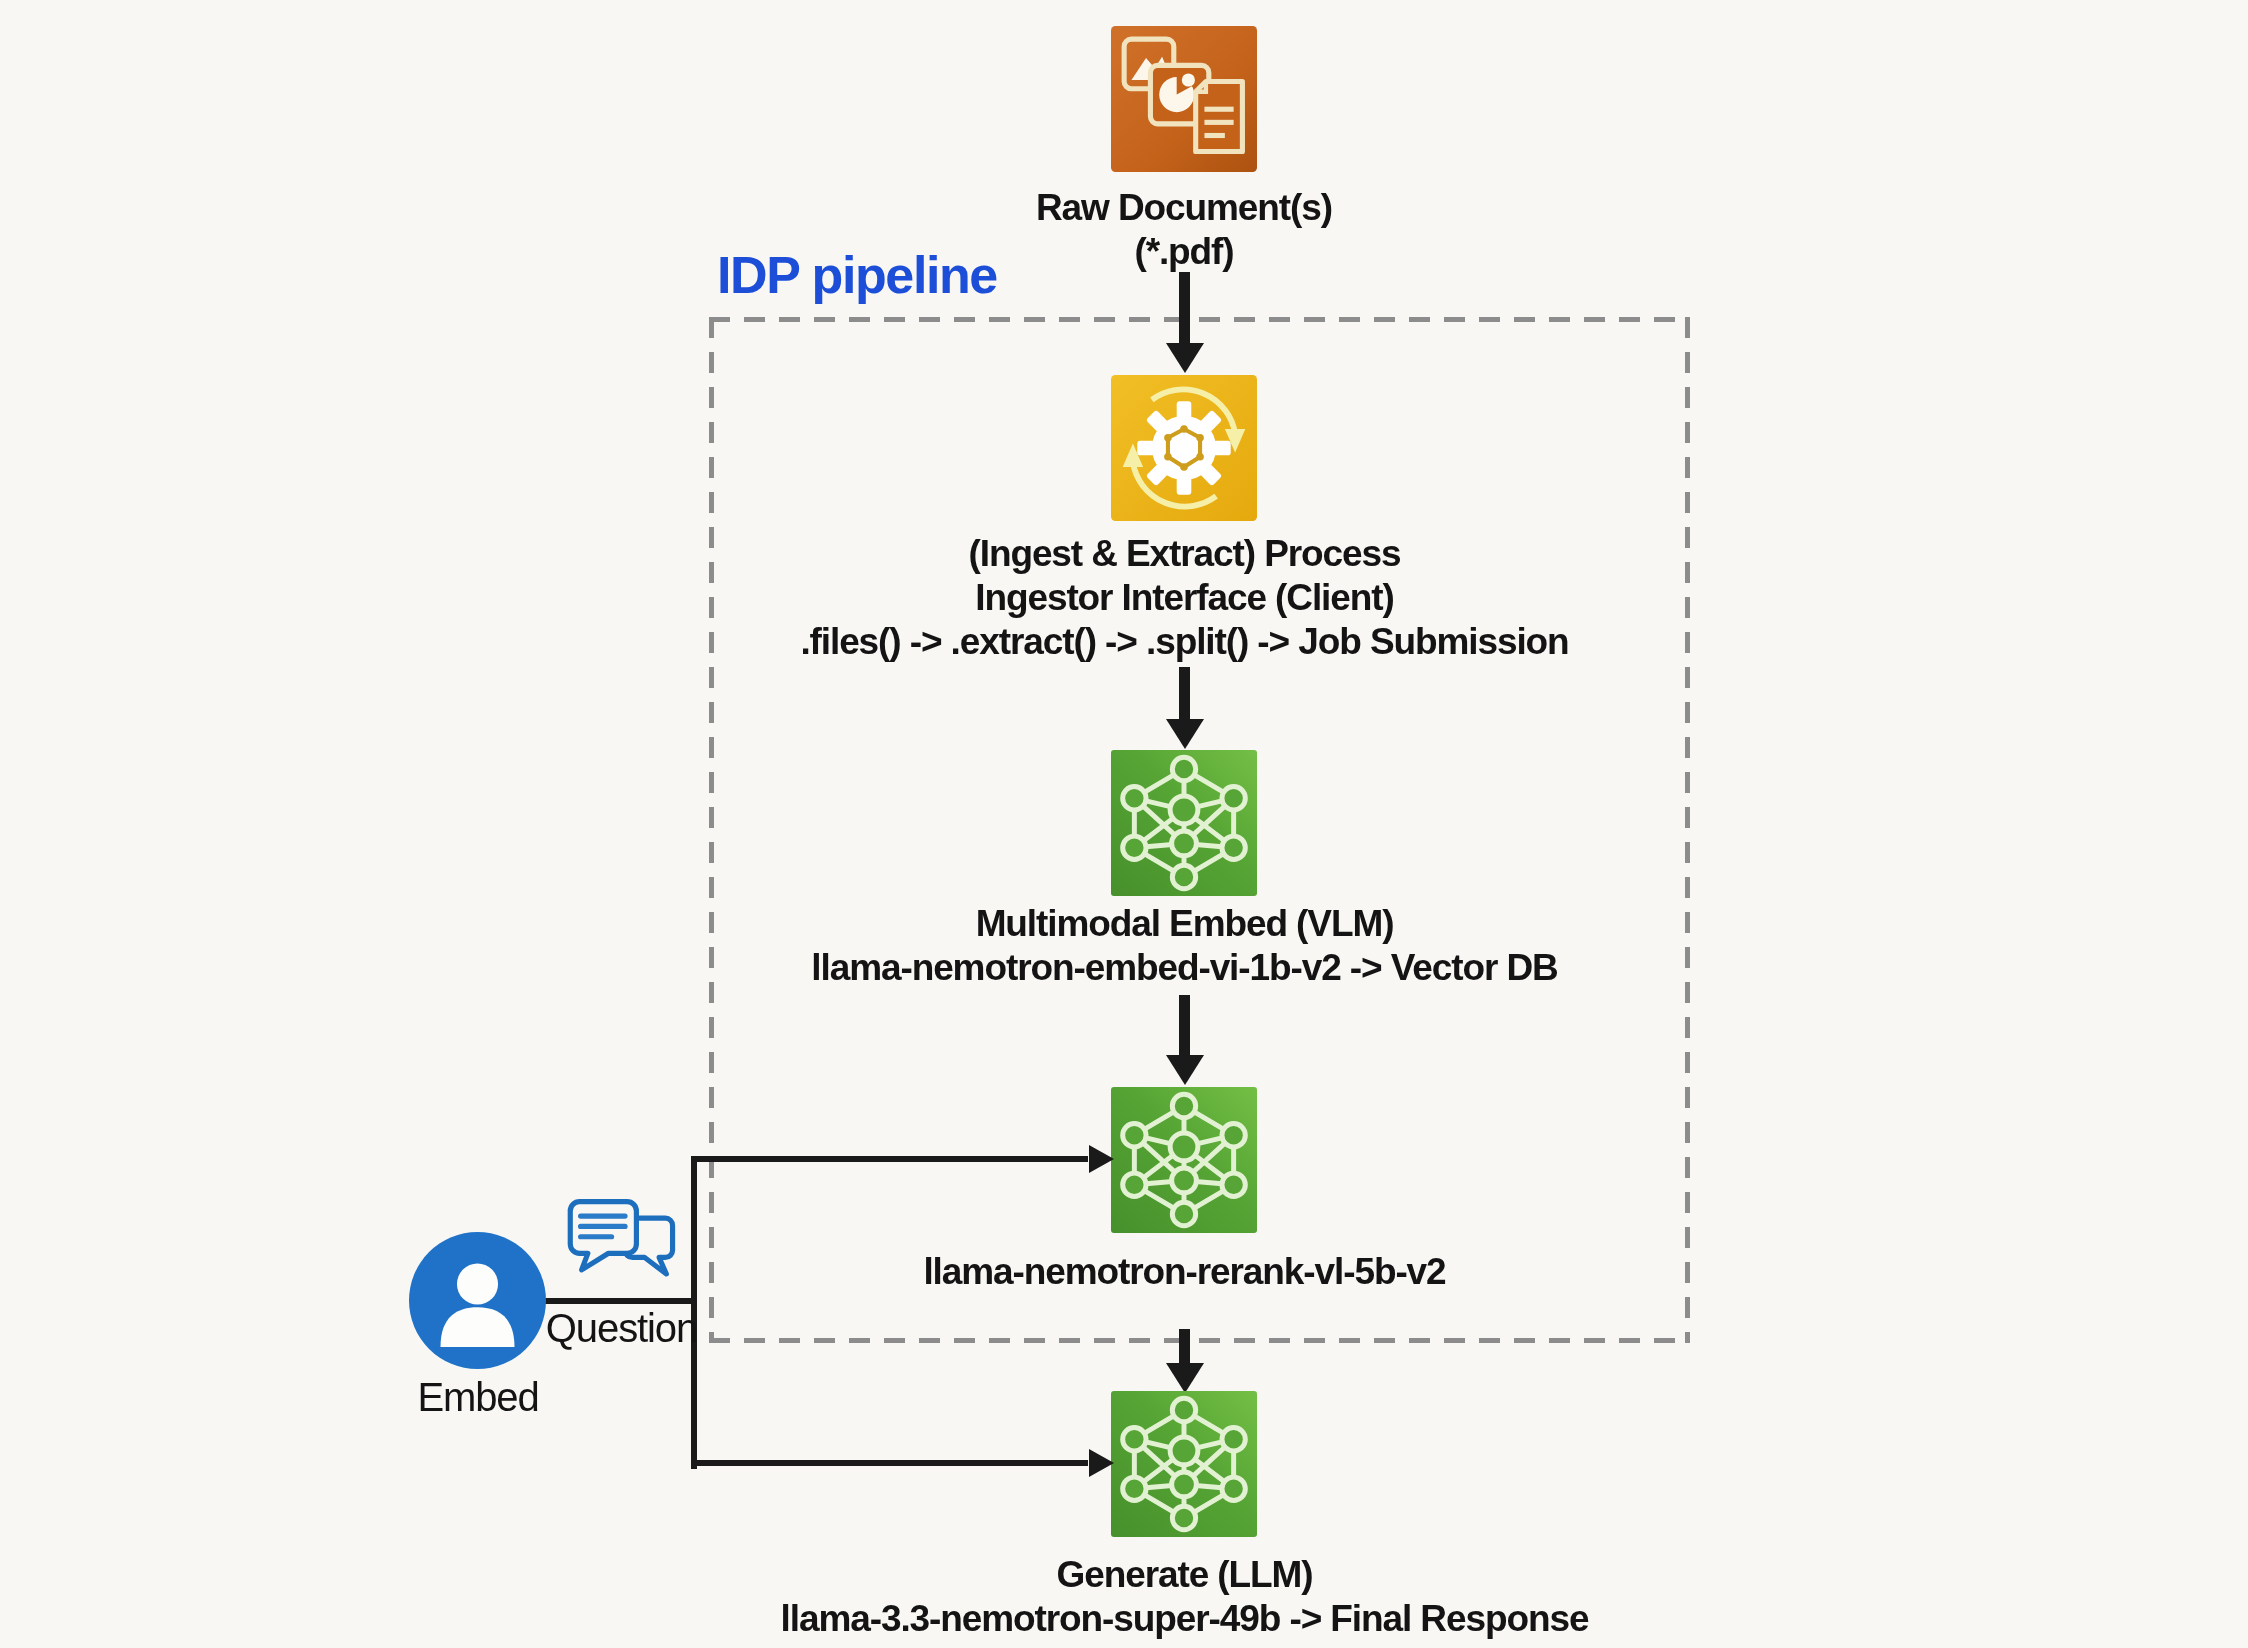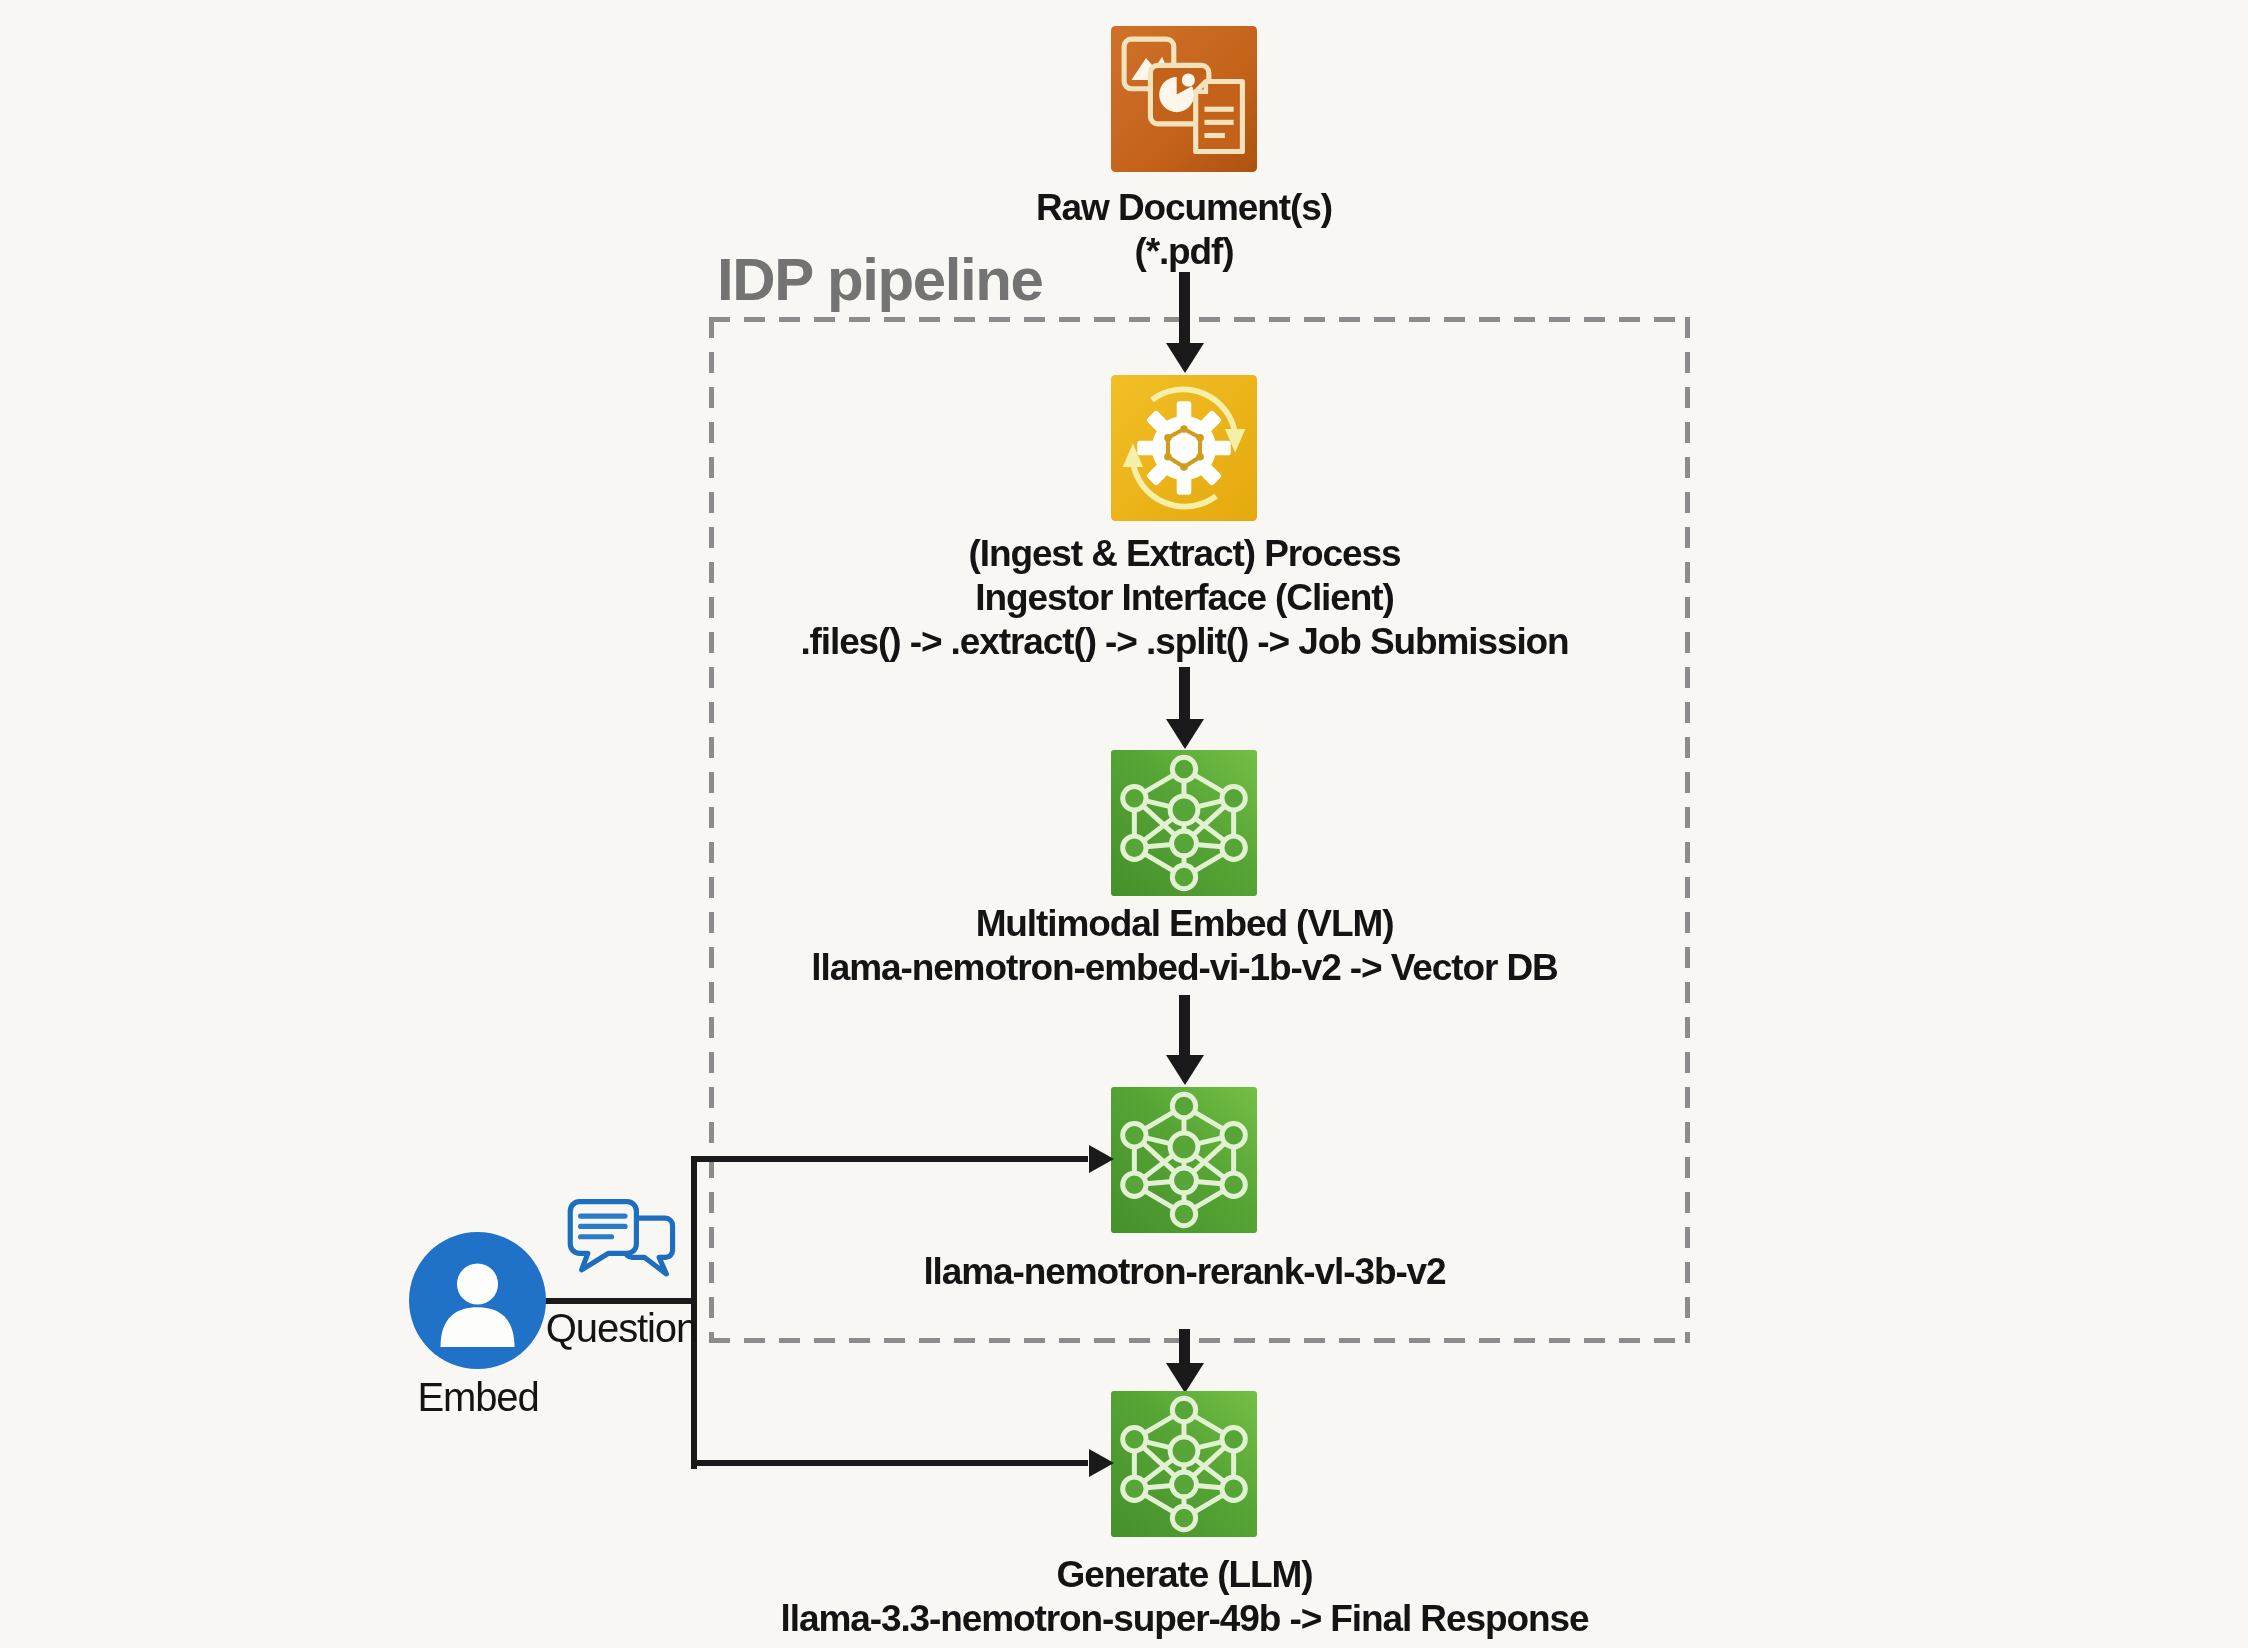--- a/index.html
+++ b/index.html
@@ -18,23 +18,23 @@
     font-weight:700;
     font-size:37px;
     line-height:44px;
     letter-spacing:-1.1px;
     color:#141414;
     white-space:nowrap;
   }
   .pipeline-label{
     position:absolute;
     font-weight:700;
-    font-size:60px;
+    font-size:52px;
     letter-spacing:-1.4px;
-    color:#737373;
+    color:#1d4ed8;
   }
   .side-label{
     position:absolute;
     font-weight:400;
     font-size:40px;
     letter-spacing:-1.1px;
     text-align:center;
     white-space:nowrap;
   }
   
@@ -201,21 +201,21 @@
           <circle cx="84" cy="67" r="8"></circle>
         <circle cx="50" cy="87" r="8"></circle>
           <circle cx="16" cy="67" r="8"></circle>
           <circle cx="16" cy="33" r="8"></circle>
         <circle cx="50" cy="41" r="9.5"></circle>
           <circle cx="50" cy="64" r="8.5"></circle>
       </g>
     </svg>
   </div>
   <div class="node-text" style="left:763px;top:1250px;width:843px;">
-    <div>llama-nemotron-rerank-vl-3b-v2</div>
+    <div>llama-nemotron-rerank-vl-5b-v2</div>
   </div>
 
   <div class="varrow" style="left:1166px;top:1329px;">
     <div class="shaft" style="height:36px;"></div>
     <div class="head" style="top:34px;"></div>
   </div>
 
   <div class="icon-box" style="left:1111px;top:1391px;">
     <svg viewBox="0 0 100 100">
       <rect x="0" y="0" width="100" height="100" rx="2" fill="url(#gGreen)"></rect>

